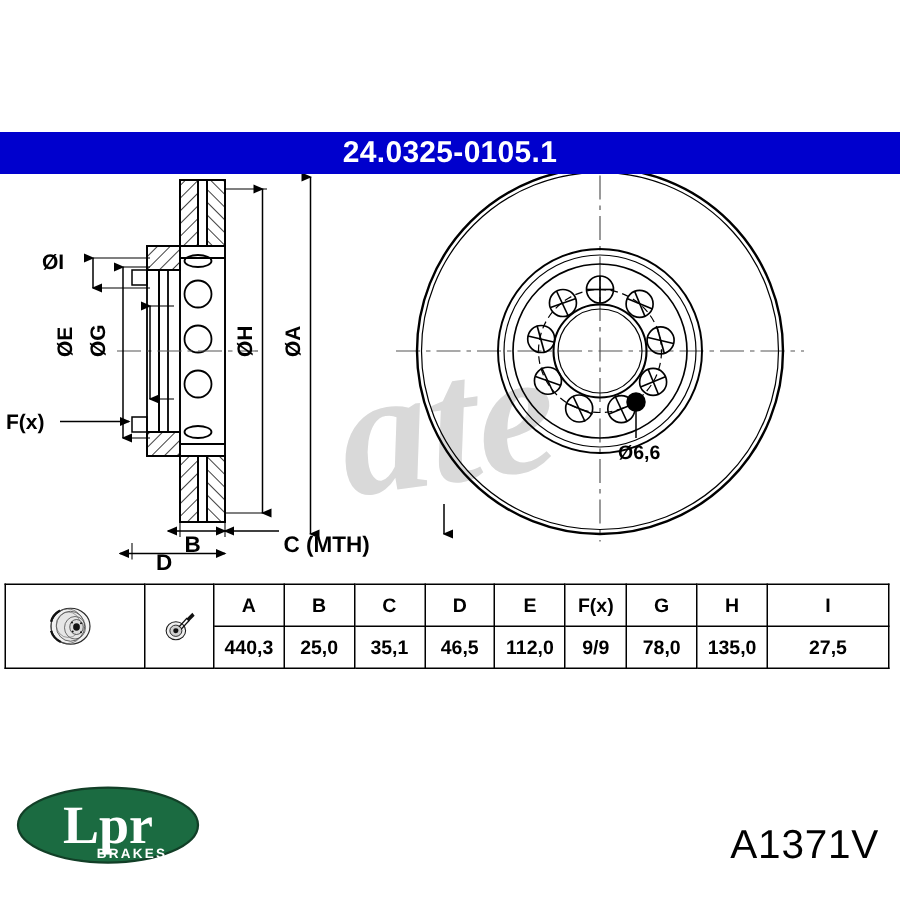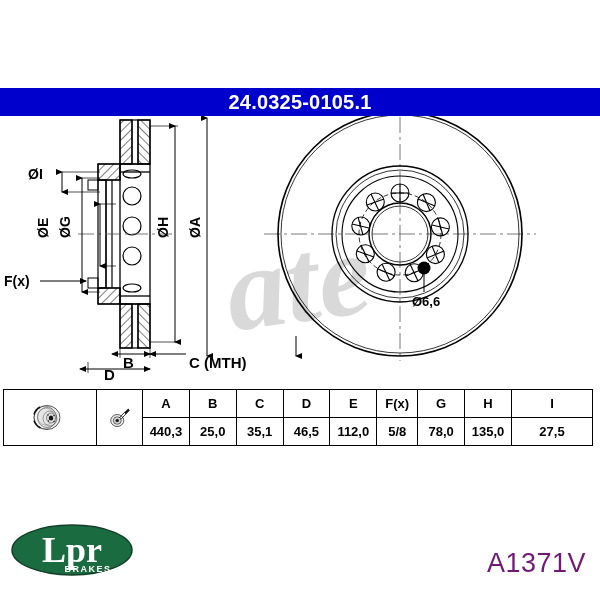--- a/index.html
+++ b/index.html
@@ -102,21 +102,21 @@
     left: 10px;
     top: 522px;
     width: 124px;
     height: 56px;
   }
   .partno {
     position: absolute;
     right: 14px;
     top: 548px;
     font-size: 27px;
-    color: #701a75;
+    color: #000000;
     letter-spacing: 0.5px;
     font-family: "Liberation Sans", sans-serif;
   }
 
   .dimtext {
     font-family: "Liberation Sans", sans-serif;
     font-weight: bold;
     fill: #000;
   }
   .wm {
@@ -397,21 +397,21 @@
       <td class="col-hdr">G</td>
       <td class="col-hdr">H</td>
       <td class="col-hdr" style="width:80px">I</td>
     </tr>
     <tr>
       <td>440,3</td>
       <td>25,0</td>
       <td>35,1</td>
       <td>46,5</td>
       <td>112,0</td>
-      <td>5/8</td>
+      <td>9/9</td>
       <td>78,0</td>
       <td>135,0</td>
       <td>27,5</td>
     </tr>
   </tbody>
     </table>
 
   <div class="logo">
     <svg width="124" height="56" viewBox="0 0 124 56" xmlns="http://www.w3.org/2000/svg">
       <ellipse cx="62" cy="28" rx="60" ry="25" fill="#1b6b41" stroke="#123f27" stroke-width="1.5"></ellipse>

